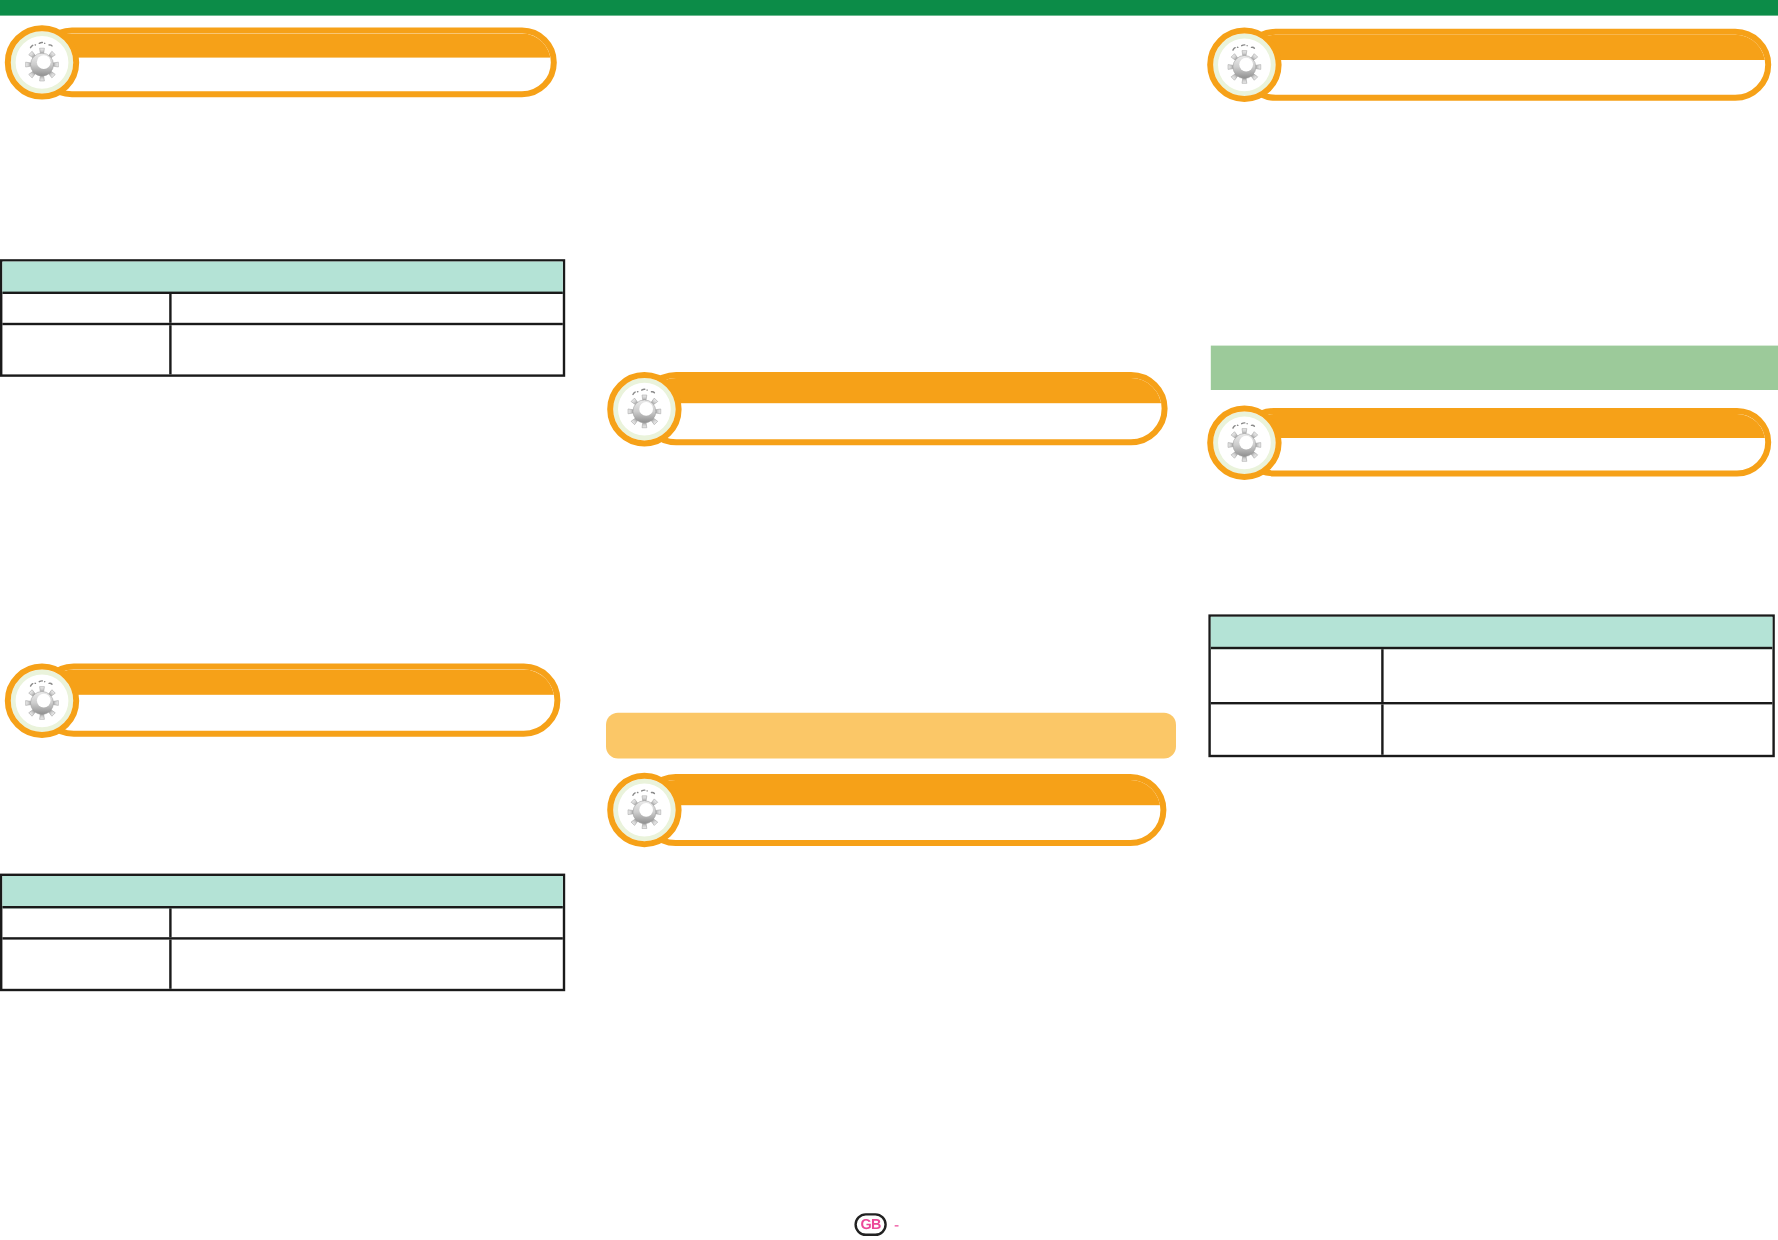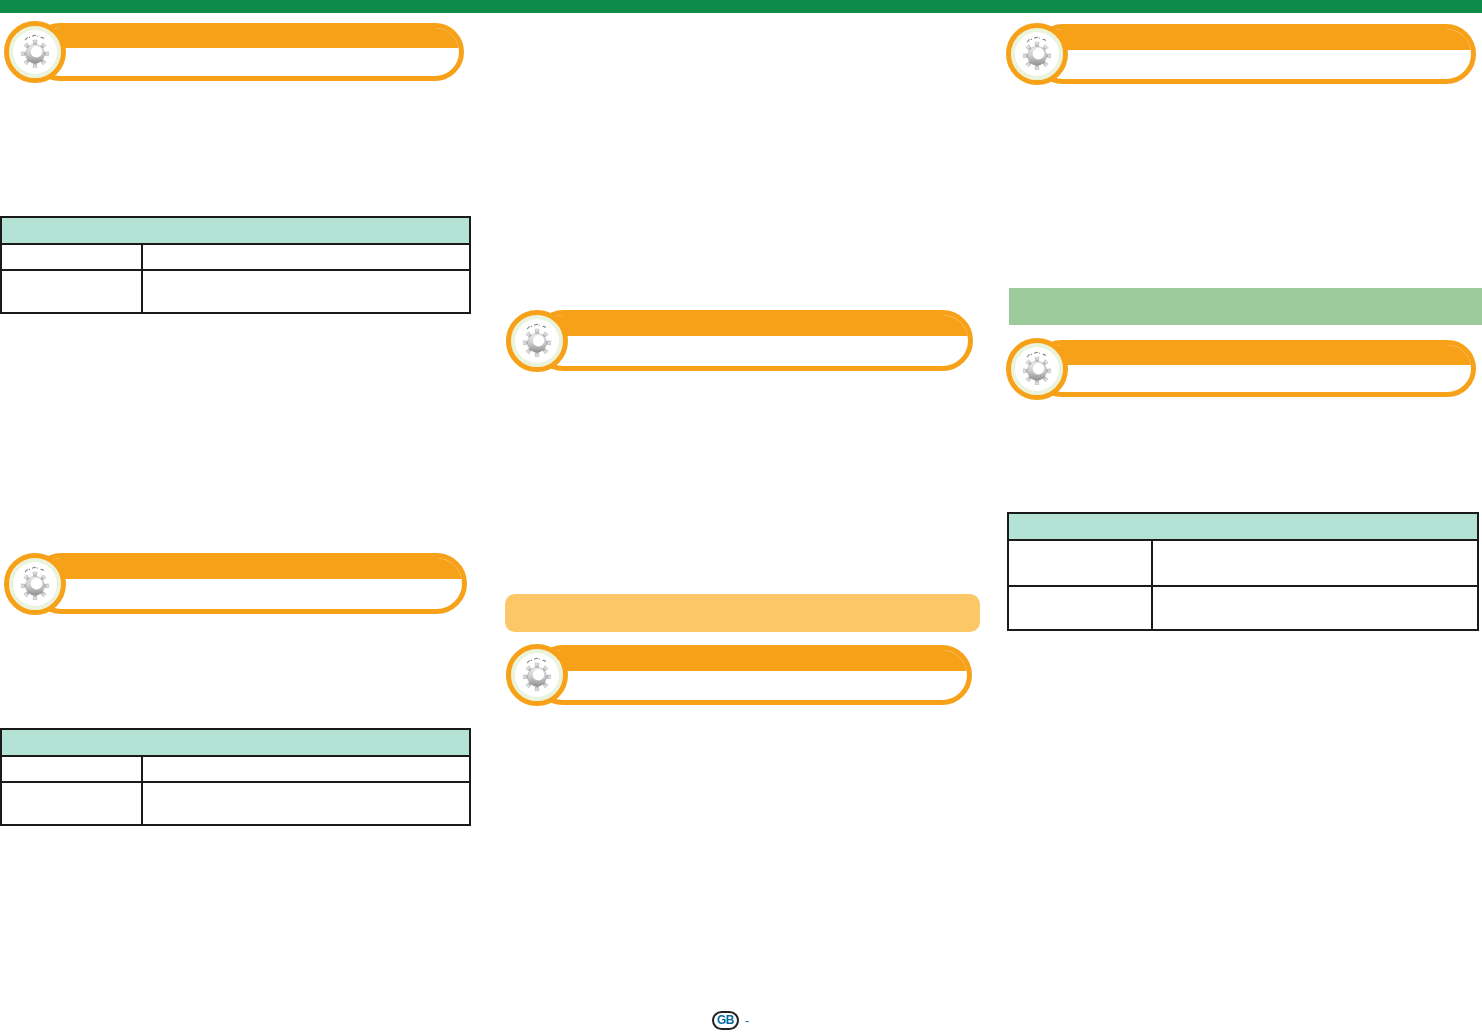--- a/index.html
+++ b/index.html
@@ -35,21 +35,21 @@
   .tcell{box-sizing:border-box;}
   .tc1{border-right:2px solid var(--table-border,#1A1A1A);}
   .tc2{flex:1;}
 
   
   .bar{position:absolute;}
   .bar-sage{background:var(--sage,#9CCA9A);}
   .bar-light-orange{background:var(--orange-light,#FBC767);border-radius:10px;}
 
   
-  .footer{position:absolute;display:flex;align-items:center;gap:6px;color:#0369a1;}
+  .footer{position:absolute;display:flex;align-items:center;gap:6px;color:#ec4899;}
   .badge{
     display:inline-block;border:2px solid #222;border-radius:10px;
     padding:0 3px;font-size:12px;font-weight:bold;line-height:15px;letter-spacing:-0.5px;
   }
   .dash{font-size:13px;line-height:15px;}
 </style>
 </head>
 <body>
 
 <div class="page">

